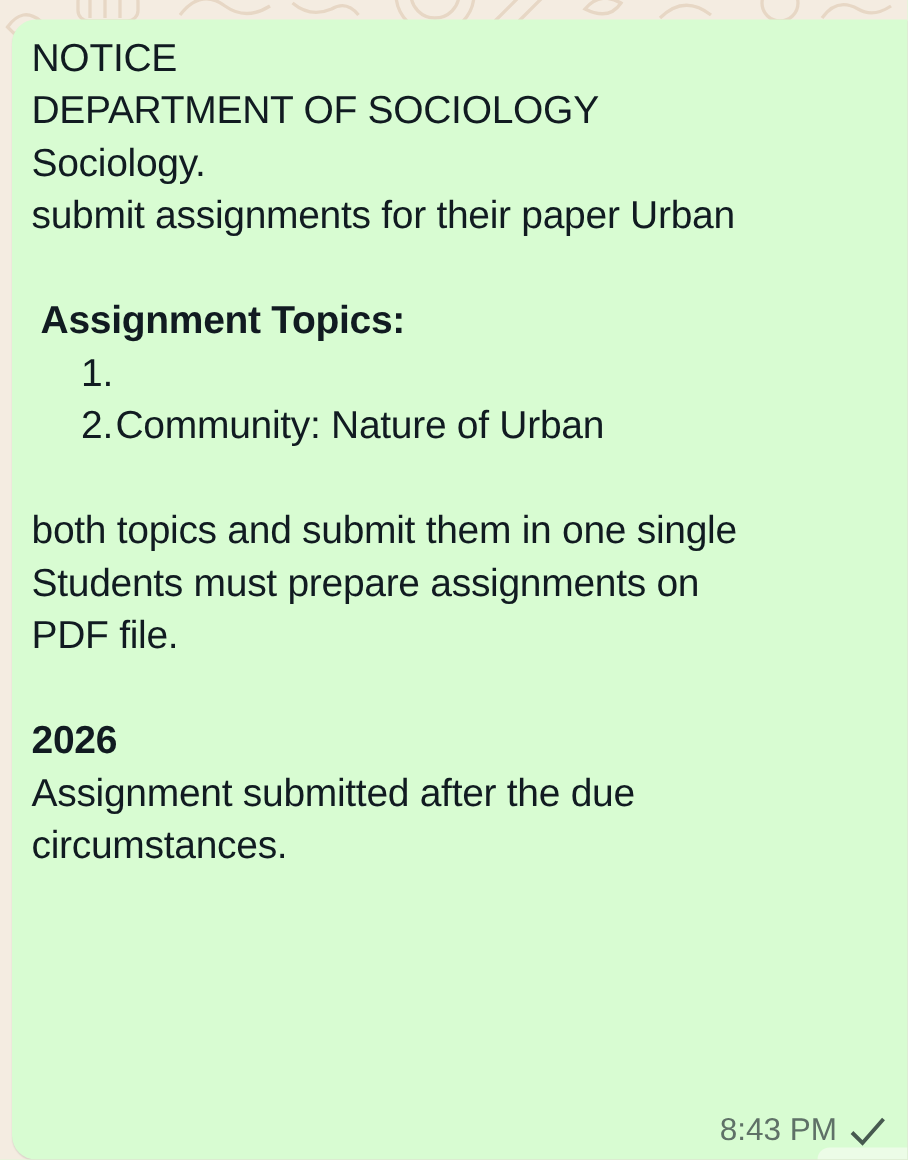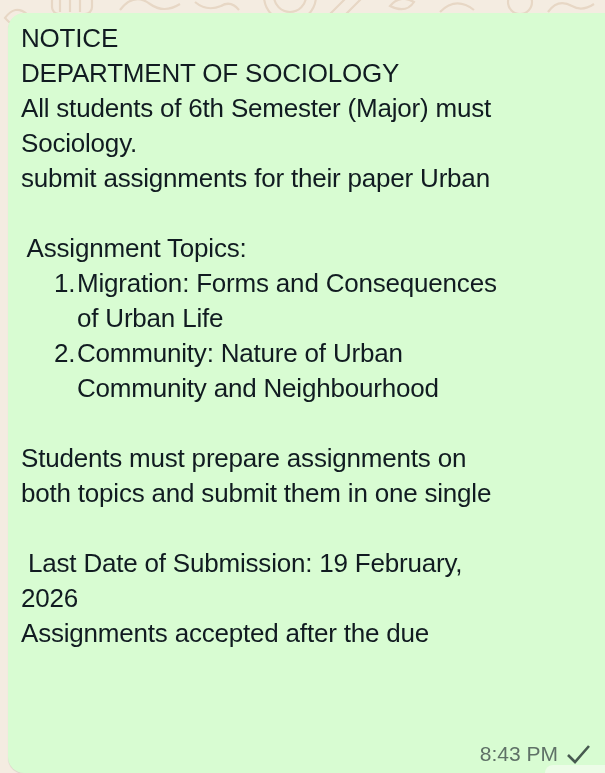--- a/index.html
+++ b/index.html
@@ -50,21 +50,21 @@
     right: 6px;
     color: var(--text);
   }
   .line {
     height: 35px;
     line-height: 35px;
     font-size: 26px;
     white-space: pre;
     letter-spacing: -0.2px;
   }
-  .line.bold { font-weight: normal; }
+  .line.bold { font-weight: bold; }
   .line.li-first, .line.li-wrap { position: relative; padding-left: 56px; }
   .line .marker { position: absolute; left: 33px; }
   .meta {
     position: absolute;
     right: 13px;
     bottom: 7px;
     display: flex;
     align-items: center;
     gap: 7px;
   }
@@ -102,36 +102,34 @@
     <path d="M440 12 q16 -16 34 -2"></path>
     <circle cx="520" cy="2" r="12"></circle>
     <path d="M548 12 q10 -14 24 -6 q10 6 22 -2"></path>
     <path d="M0 40 q8 -10 16 -2" transform="translate(0,722)"></path>
   </svg>
 
   <div class="bubble">
     <div class="msg-text">
         <div class="line normal">NOTICE</div>
         <div class="line normal">DEPARTMENT OF SOCIOLOGY</div>
-        <div class="line normal">All students of 6th Semester (Major) must</div>
         <div class="line normal">Sociology.</div>
         <div class="line normal">submit assignments for their paper Urban</div>
         <div class="line blank">&nbsp;</div>
         <div class="line bold"> Assignment Topics:</div>
-        <div class="line li-first"><span class="marker">1.</span><span>Migration: Forms and Consequences</span></div>
-        <div class="line li-wrap">of Urban Life</div>
+        <div class="line li-first"><span class="marker">1.</span></div>
         <div class="line li-first"><span class="marker">2.</span><span>Community: Nature of Urban</span></div>
-        <div class="line li-wrap">Community and Neighbourhood</div>
         <div class="line blank">&nbsp;</div>
+        <div class="line normal">both topics and submit them in one single</div>
         <div class="line normal">Students must prepare assignments on</div>
-        <div class="line normal">both topics and submit them in one single</div>
+        <div class="line normal">PDF file.</div>
         <div class="line blank">&nbsp;</div>
-        <div class="line bold"> Last Date of Submission: 19 February,</div>
         <div class="line bold">2026</div>
-        <div class="line normal">Assignments accepted after the due</div>
+        <div class="line normal">Assignment submitted after the due</div>
+        <div class="line normal">circumstances.</div>
       </div>
     <div class="meta">
       <span class="time">8:43 PM</span>
       <span class="tick-icon">
         <svg width="27" height="22" viewBox="0 0 27 22" fill="none" stroke-width="2.6">
           <path d="M3 12 L10 19 L24 3"></path>
         </svg>
       </span>
     </div>
   </div>

